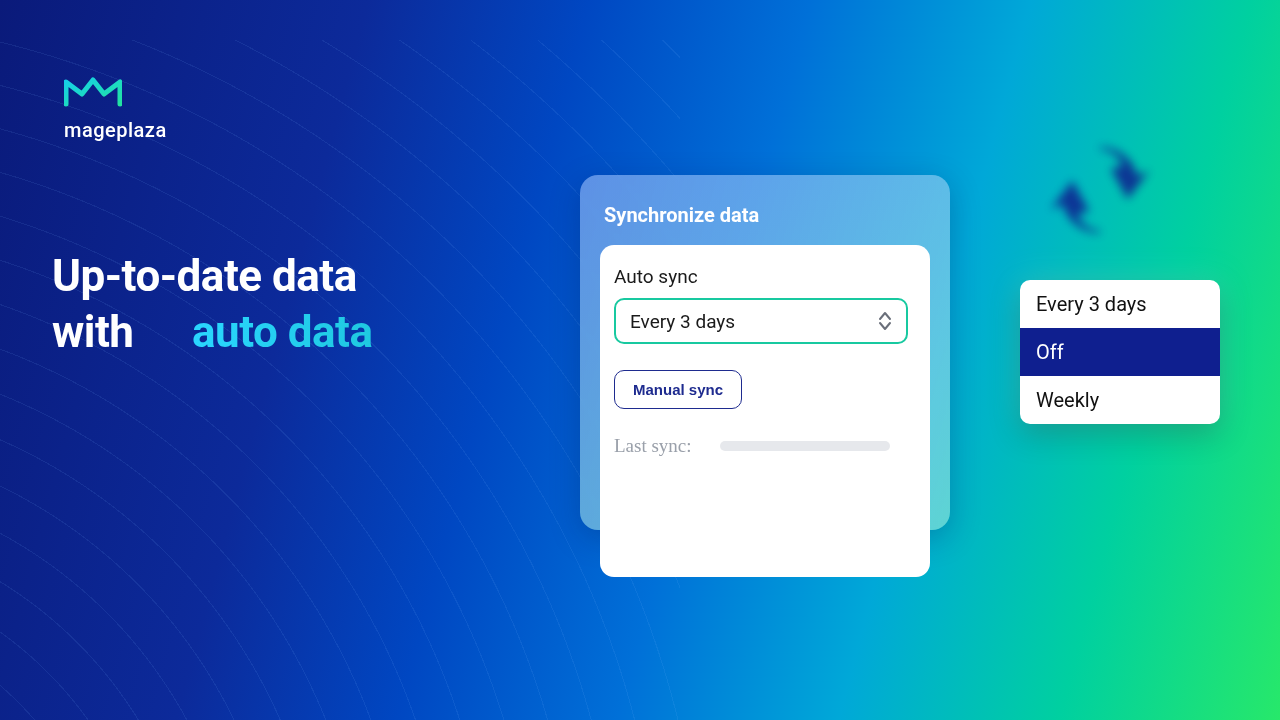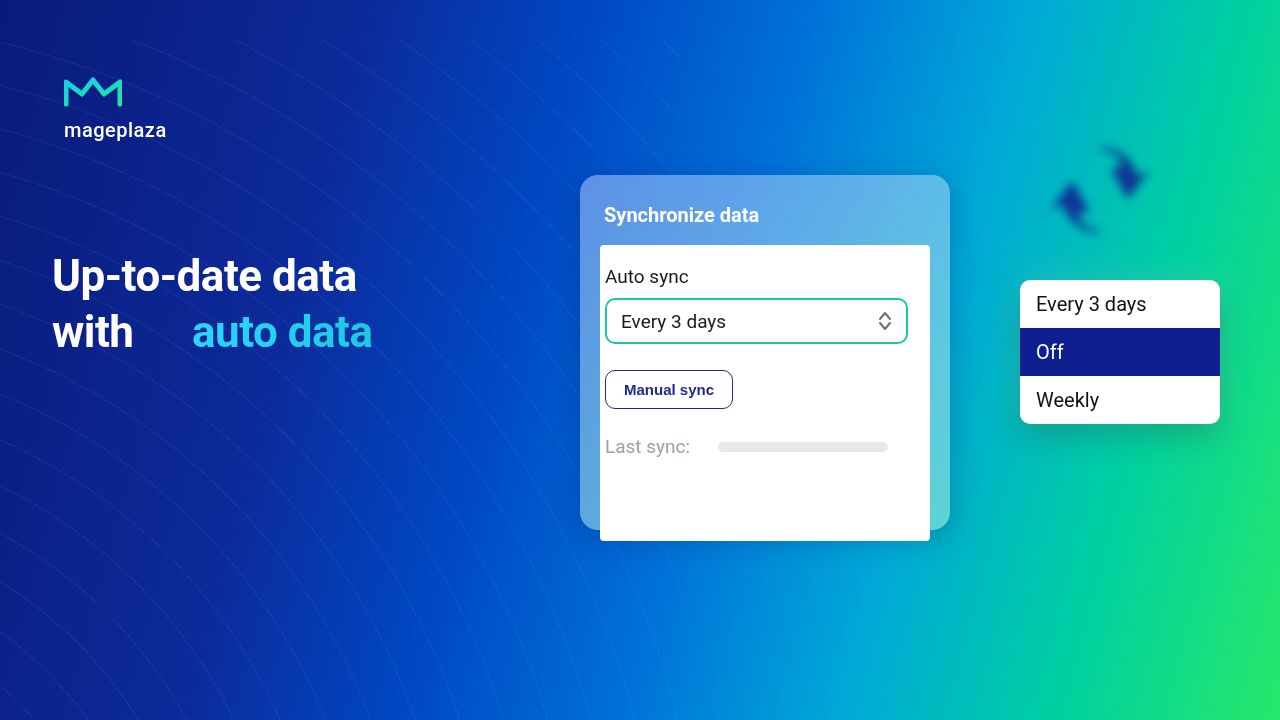--- a/index.html
+++ b/index.html
@@ -31,36 +31,36 @@
   .card-outer {
     position:absolute; top:175px; left:580px; width:370px; height:355px;
     border-radius:18px;
     background: linear-gradient(160deg, rgba(170,200,255,0.55), rgba(170,240,220,0.55));
     backdrop-filter: blur(2px);
     padding:18px 20px 22px 20px;
     box-shadow: 0 8px 30px rgba(0,20,80,0.25);
   }
   .card-title { color:#fff; font-size:20px; font-weight:700; margin:10px 0 18px 4px; }
   .card-inner {
-    background:#fff; border-radius:4px; padding:20px 22px 18px 5px; height:296px;
+    background:#fff; border-radius:14px; padding:20px 22px 18px 14px; height:332px;
   }
   .label { font-size:19px; color:#1a1a1a; margin-bottom:10px; }
   .select {
     display:flex; align-items:center; justify-content:space-between;
     border:2px solid #18c9a0; border-radius:10px; height:46px; padding:0 14px;
     font-size:19px; color:#1a1a1a; cursor:pointer; user-select:none;
     margin-bottom:26px;
   }
   .chevrons { display:flex; flex-direction:column; line-height:0; color:#6a6f7a; }
   .chevrons svg{width:14px;height:10px;}
   .manual-btn {
     display:inline-block; border:1.5px solid #1e2b8f; color:#1e2b8f; background:#fff;
     font-size:15px; font-weight:600; padding:10px 18px; border-radius:10px; cursor:pointer;
   }
-  .last-sync { margin-top:26px; font-size:19px; color:#9aa0aa; display:flex; align-items:center; gap:28px;}
+  .last-sync { margin-top:26px; font-size:19px; color:#9aa0aa; display:flex; align-items:center; gap:28px;font-family:Liberation Serif, serif;}
   .last-sync .bar { flex:0 0 170px; height:10px; background:#e6e8ec; border-radius:6px;}
 
   .dropdown {
     position:absolute; top:280px; left:1020px; width:200px;
     background:#fff; border-radius:10px;
     box-shadow: 0 10px 30px rgba(0,0,0,0.25), 0 0 30px rgba(120,255,230,0.35);
     overflow:hidden;
   }
   .dropdown .item { padding:12px 16px; font-size:20px; color:#111; cursor:pointer; }
   .dropdown .item.selected { background:#0f1f8f; color:#fff; }

